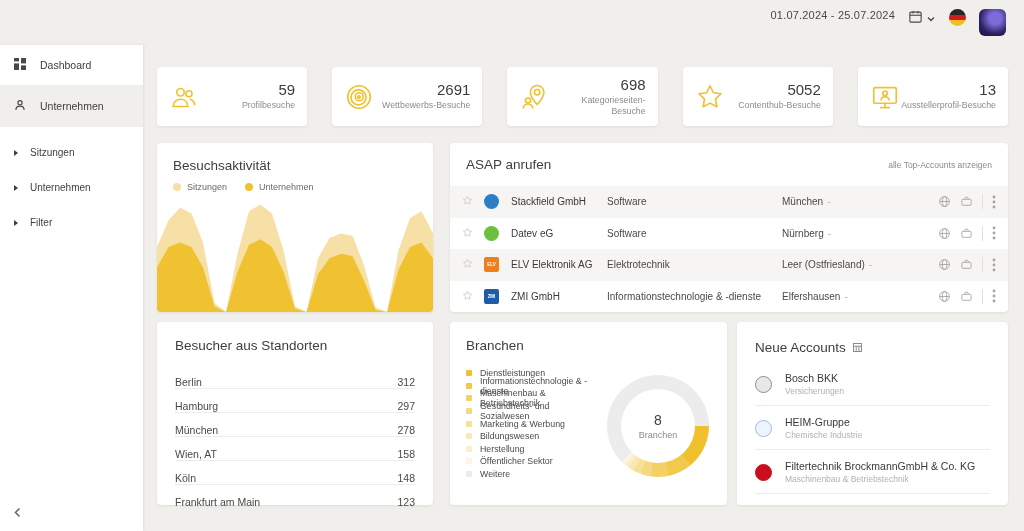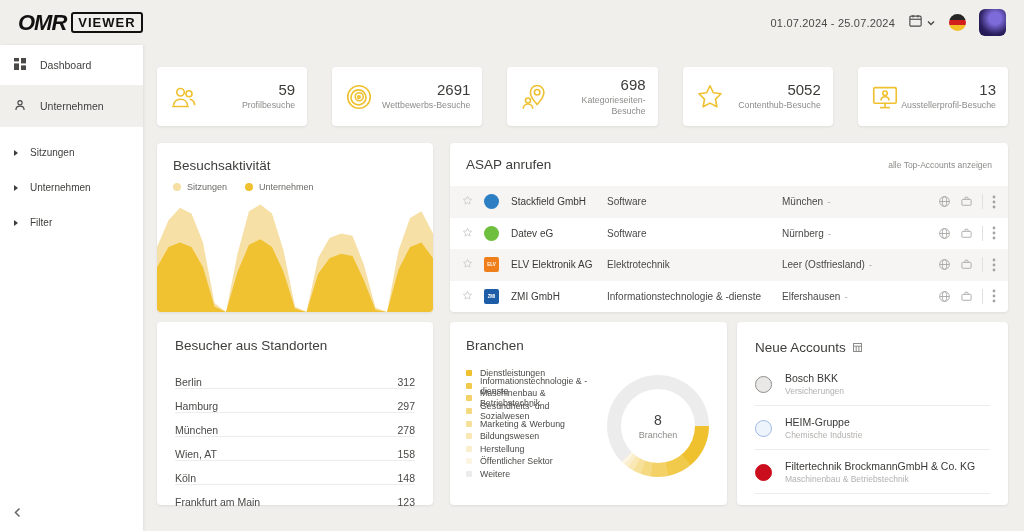--- a/index.html
+++ b/index.html
@@ -6,21 +6,21 @@
   html,body { width:1024px; height:531px; overflow:hidden;
     font-family:"Liberation Sans", sans-serif; background:#f1efec; color:#3f3e3c; }
 
   
   .header { position:absolute; top:0; left:0; width:1024px; height:45px;
     display:flex; align-items:center; padding:0 18px; }
   .logo { display:flex; align-items:center; gap:5px; }
   .logo-omr { font-size:22px; font-weight:800; letter-spacing:-1px; color:#111; font-style:italic; }
   .logo-viewer { border:2.5px solid #111; border-radius:3px; padding:0 5px; font-size:13px;
     font-weight:800; letter-spacing:1px; color:#111; line-height:17px; }
-  .header-right { margin-left:auto; display:flex; align-items:center; gap:13px; }
+  .header-right { margin-left:auto; display:flex; align-items:flex-start; gap:13px; }
   .date-range { font-size:11px; color:#4a4947; letter-spacing:.2px; }
   .date-picker { display:flex; align-items:center; gap:3px; cursor:pointer; }
   .flag { width:17px; height:17px; border-radius:50%;
     background:linear-gradient(to bottom,#262626 0 34%,#d21d1d 34% 67%,#f3bd27 67% 100%); }
   .avatar { width:27px; height:27px; border-radius:6px;
     background:radial-gradient(circle at 60% 35%, #7d6bd9 0 25%, #2c2060 65%, #171143 100%); }
 
   
   .sidebar { position:absolute; top:45px; left:0; width:143px; bottom:0; background:#fff;
     box-shadow:1px 0 3px rgba(0,0,0,.07); }
@@ -105,24 +105,20 @@
     border-bottom:1px solid #edecea; cursor:pointer; }
   .acc-rows { margin-top:6px; }
   .acc-logo { width:17px; height:17px; border-radius:50%; flex:0 0 17px; border:1.5px solid transparent; }
   .acc-name { font-size:10.5px; color:#3a3937; }
   .acc-sub { font-size:8.5px; color:#b3b1af; margin-top:2px; }
 </style>
 </head>
 <body>
 
 <div class="header">
-  <div class="logo">
-    <span class="logo-omr">OMR</span>
-    <span class="logo-viewer">VIEWER</span>
-  </div>
   <div class="header-right">
     <span class="date-range">01.07.2024 - 25.07.2024</span>
     <span class="date-picker">
       <span>
         <svg width="15" height="15" viewBox="0 0 24 24" fill="none" stroke="#4a4947" stroke-width="1.8">
           <rect x="3" y="5" width="18" height="16" rx="2"></rect>
             <line x1="3" y1="10" x2="21" y2="10"></line>
           <line x1="8" y1="3" x2="8" y2="7"></line>
             <line x1="16" y1="3" x2="16" y2="7"></line>
         </svg>

